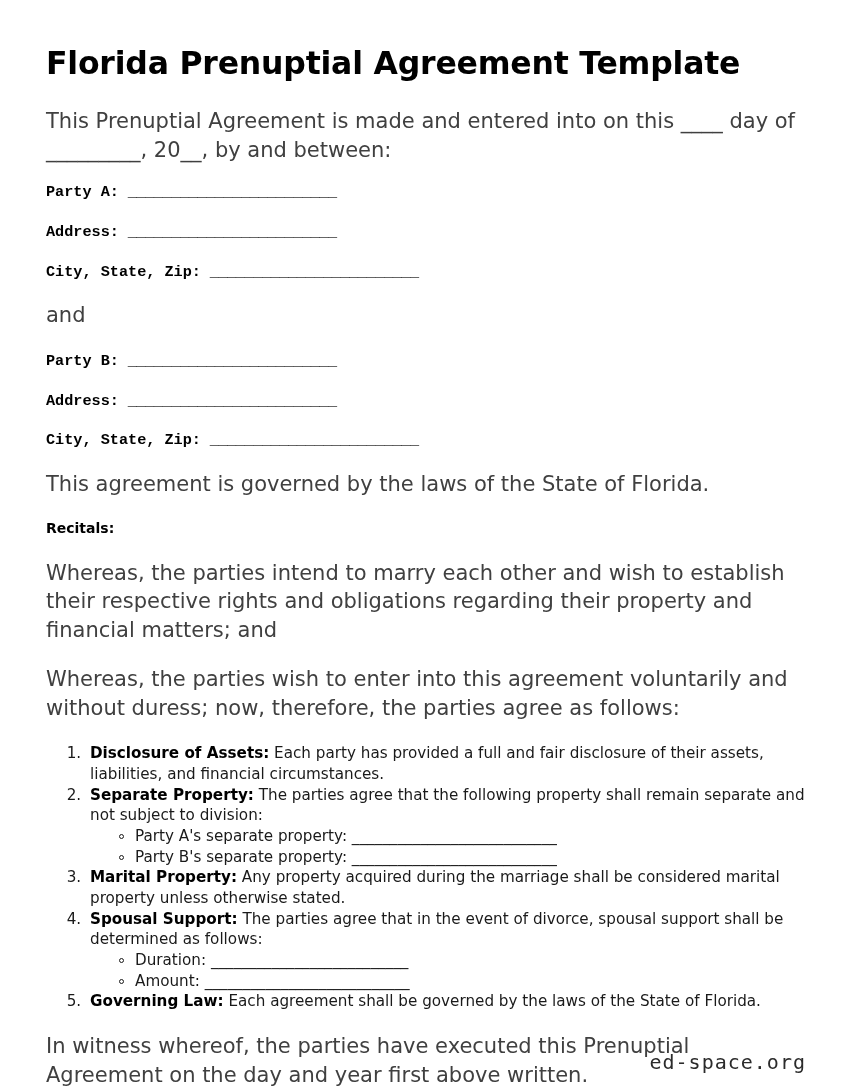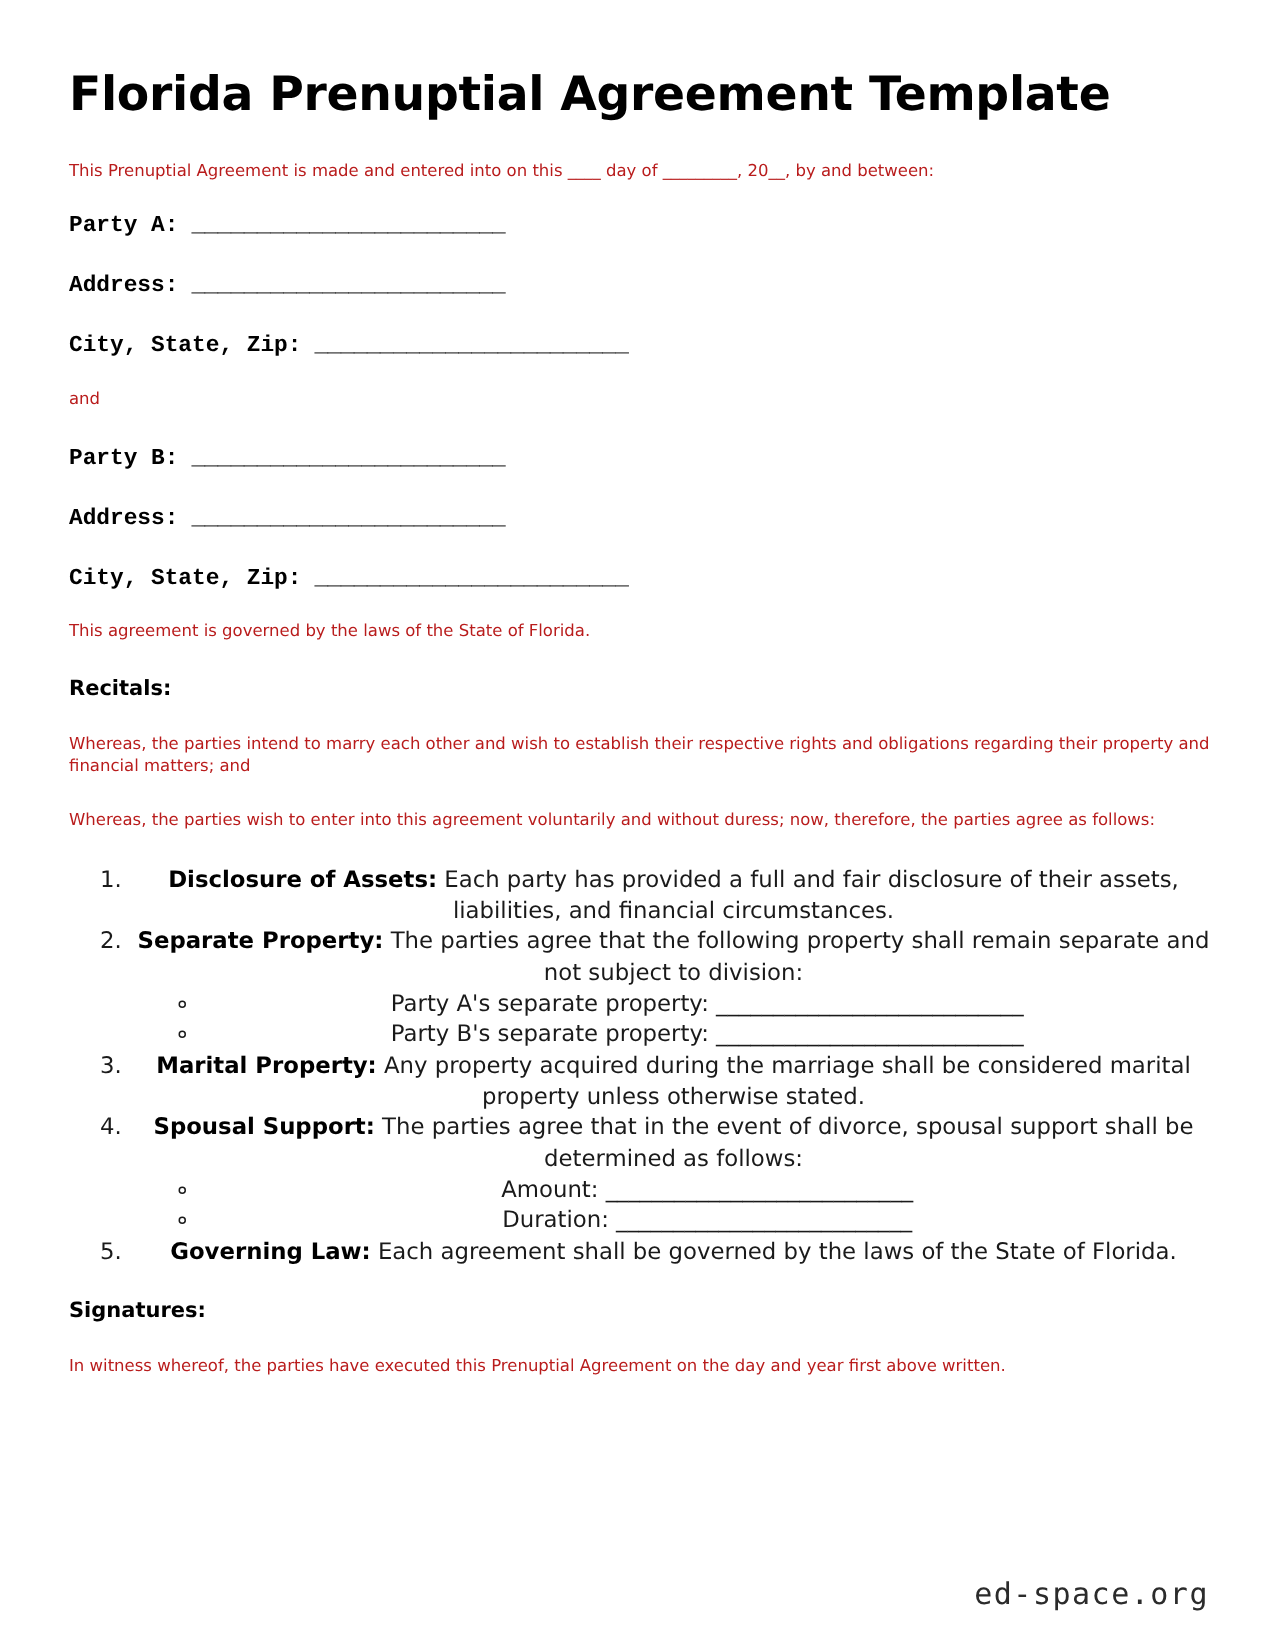--- a/index.html
+++ b/index.html
@@ -26,24 +26,24 @@
   }
   .doc-title {
     font-size: 31.5px;
     font-weight: bold;
     letter-spacing: -0.2px;
     line-height: 1.12;
     margin: 0 0 26px 0;
     color: #000000;
   }
   p.para {
-    font-size: 11px;
+    font-size: 21px;
     line-height: 1.36;
     margin: 0 0 21px 0;
-    color: #b91c1c;
+    color: #404040;
   }
   p.tight {
     margin-bottom: 18px;
   }
   .field-line {
     font-size: 15.2px;
     line-height: 1.36;
     margin: 0 0 19px 0;
     color: #1a1a1a;
     white-space: nowrap;
@@ -66,21 +66,20 @@
   ol.clauses {
     margin: 0 0 20px 0;
     padding-left: 40px;
     font-size: 15.2px;
     line-height: 1.36;
     color: #1a1a1a;
   }
   ol.clauses > li {
     margin: 0 0 0 0;
     padding-left: 4px;
-    text-align: center;
   }
   ol.clauses > li > .lead {
     font-weight: bold;
     color: #000000;
   }
   ul.subs {
     list-style: none;
     margin: 0;
     padding-left: 27px;
   }
@@ -164,29 +163,28 @@
         <li>Party A's separate property: ___________________________</li>
         <li>Party B's separate property: ___________________________</li>
       </ul>
     </li>
     <li>
       <span class="lead">Marital Property:</span><span> Any property acquired during the marriage shall be considered marital property unless otherwise stated.</span>
     </li>
     <li>
       <span class="lead">Spousal Support:</span><span> The parties agree that in the event of divorce, spousal support shall be determined as follows:</span>
       <ul class="subs">
+        <li>Duration: __________________________</li>
         <li>Amount: ___________________________</li>
-        <li>Duration: __________________________</li>
       </ul>
     </li>
     <li>
       <span class="lead">Governing Law:</span><span> Each agreement shall be governed by the laws of the State of Florida.</span>
     </li>
   </ol>
 
-  <div class="section-head">Signatures:</div>
 
   <p class="para">In witness whereof, the parties have executed this Prenuptial Agreement on the day and year first above written.</p>
 
 
   <div class="watermark">ed-space.org</div>
 
 </div>
 
 </body></html>

